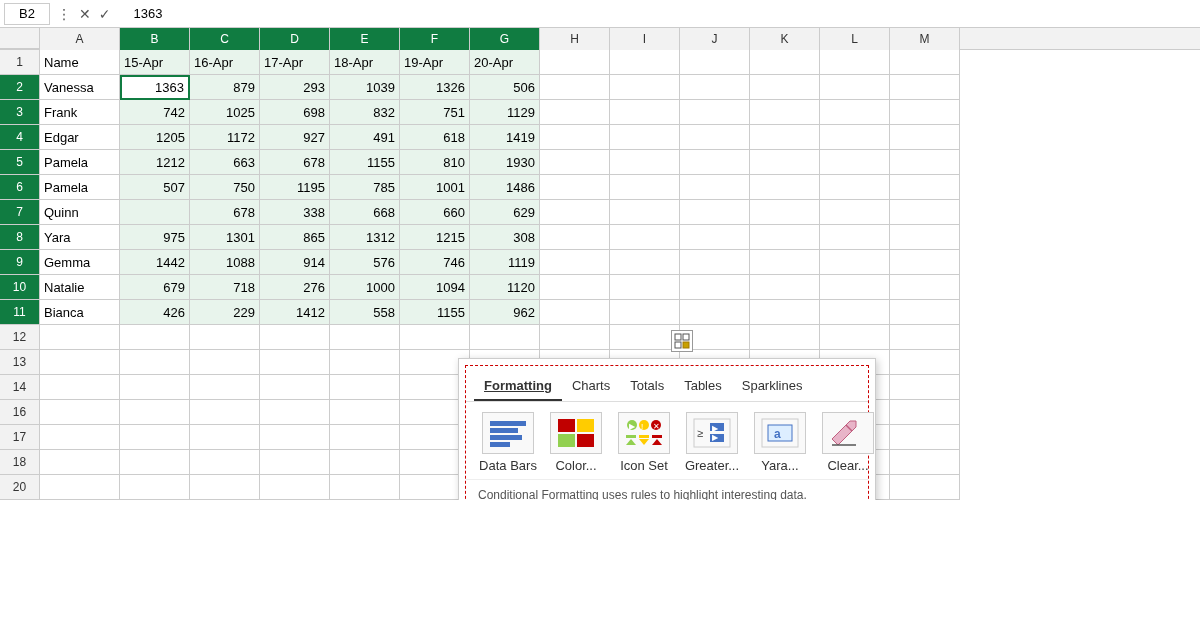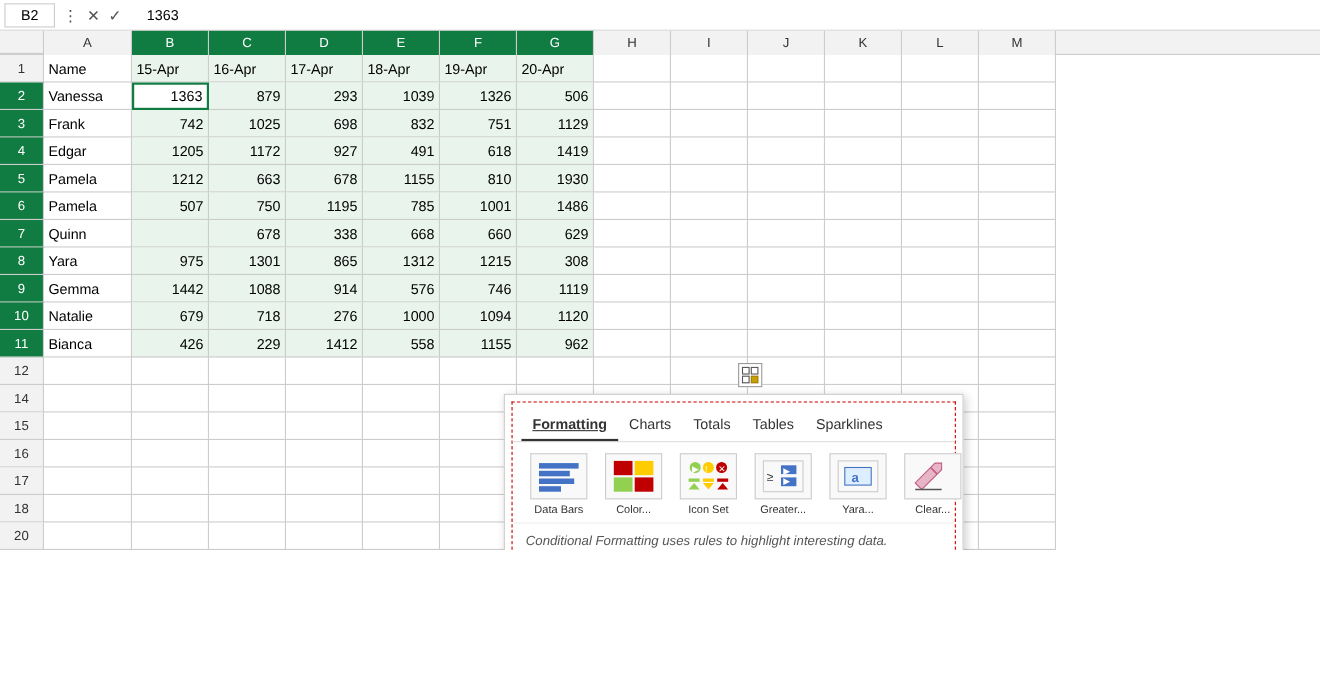--- a/index.html
+++ b/index.html
@@ -124,24 +124,24 @@
     .qa-icon-item {
       display: flex; flex-direction: column; align-items: center;
       gap: 4px; cursor: pointer; min-width: 60px;
     }
     .qa-icon-box {
       width: 52px; height: 42px;
       border: 1px solid #ccc;
       display: flex; align-items: center; justify-content: center;
       background: #f9f9f9;
     }
-    .qa-icon-label { font-size: 10px; color: #333; text-align: right; }
+    .qa-icon-label { font-size: 13px; color: #333; text-align: right; }
     .qa-description {
       padding: 8px 12px 10px;
-      font-size: 12px; color: #555; border-top: 1px solid #eee; font-style: italic;
+      font-size: 12px; color: #555; border-top: 1px solid #eee;
     }
   </style>
 </head>
 <body>
 
 <div class="formula-bar">
   <input class="cell-ref" value="B2" readonly="" style="">
   <div class="formula-icons">
     <span>⋮</span>
     <span>✕</span>
@@ -360,37 +360,37 @@
           <div class="cell col-f"></div>
           <div class="cell col-g"></div>
           <div class="cell col-h"></div>
           <div class="cell col-i"></div>
           <div class="cell col-j"></div>
           <div class="cell col-k"></div>
           <div class="cell col-l"></div>
           <div class="cell col-m"></div>
         </div>
         <div class="grid-row">
+          <div class="row-num">13</div>
+          <div class="cell col-a"></div>
+          <div class="cell col-b"></div>
+          <div class="cell col-c"></div>
+          <div class="cell col-d"></div>
+          <div class="cell col-e"></div>
+          <div class="cell col-f"></div>
+          <div class="cell col-g"></div>
+          <div class="cell col-h"></div>
+          <div class="cell col-i"></div>
+          <div class="cell col-j"></div>
+          <div class="cell col-k"></div>
+          <div class="cell col-l"></div>
+          <div class="cell col-m"></div>
+        </div>
+        <div class="grid-row">
           <div class="row-num">14</div>
-          <div class="cell col-a"></div>
-          <div class="cell col-b"></div>
-          <div class="cell col-c"></div>
-          <div class="cell col-d"></div>
-          <div class="cell col-e"></div>
-          <div class="cell col-f"></div>
-          <div class="cell col-g"></div>
-          <div class="cell col-h"></div>
-          <div class="cell col-i"></div>
-          <div class="cell col-j"></div>
-          <div class="cell col-k"></div>
-          <div class="cell col-l"></div>
-          <div class="cell col-m"></div>
-        </div>
-        <div class="grid-row">
-          <div class="row-num">15</div>
           <div class="cell col-a"></div>
           <div class="cell col-b"></div>
           <div class="cell col-c"></div>
           <div class="cell col-d"></div>
           <div class="cell col-e"></div>
           <div class="cell col-f"></div>
           <div class="cell col-g"></div>
           <div class="cell col-h"></div>
           <div class="cell col-i"></div>
           <div class="cell col-j"></div>

